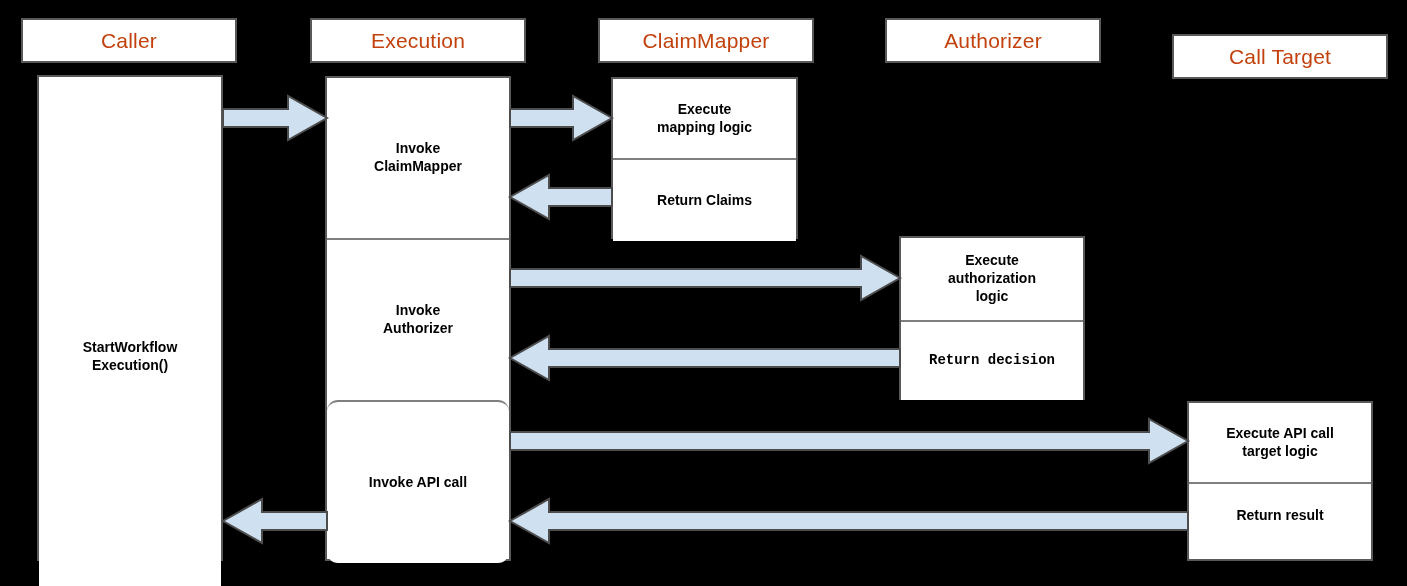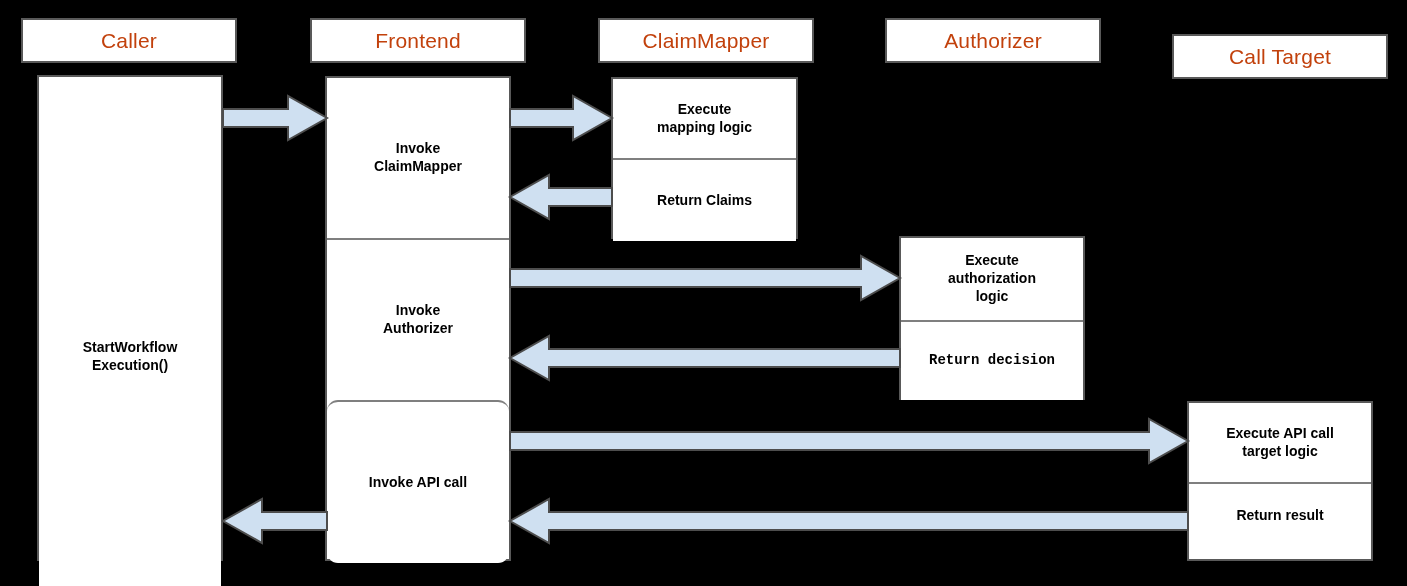--- a/index.html
+++ b/index.html
@@ -81,21 +81,21 @@
 </head>
 <body>
 
 <div id="canvas">
 
   <div class="lifeline-head" style="left:21px; top:18px; width:216px; height:45px;">
     <span>Caller</span>
   </div>
 
   <div class="lifeline-head" style="left:310px; top:18px; width:216px; height:45px;">
-    <span>Frontend</span>
+    <span>Execution</span>
   </div>
 
   <div class="lifeline-head" style="left:598px; top:18px; width:216px; height:45px;">
     <span>ClaimMapper</span>
   </div>
 
   <div class="lifeline-head" style="left:885px; top:18px; width:216px; height:45px;">
     <span>Authorizer</span>
   </div>
 

